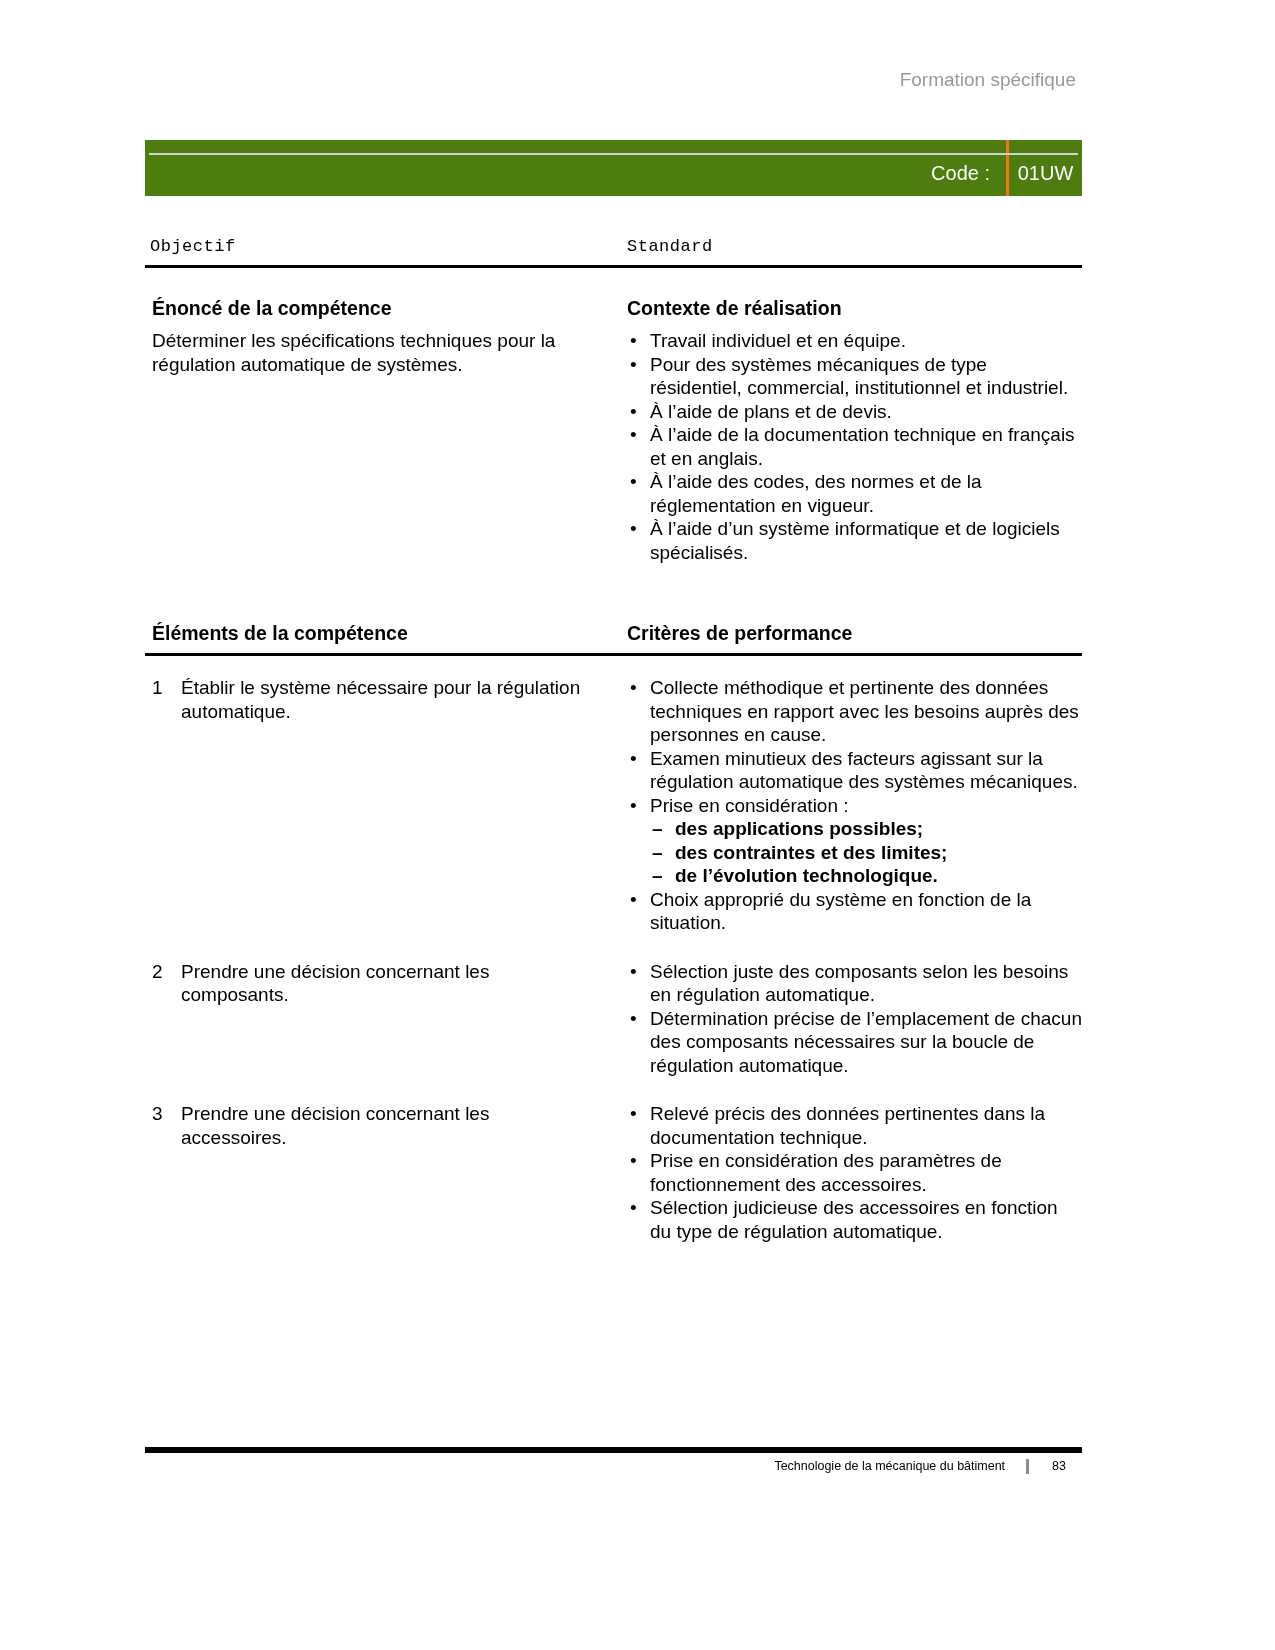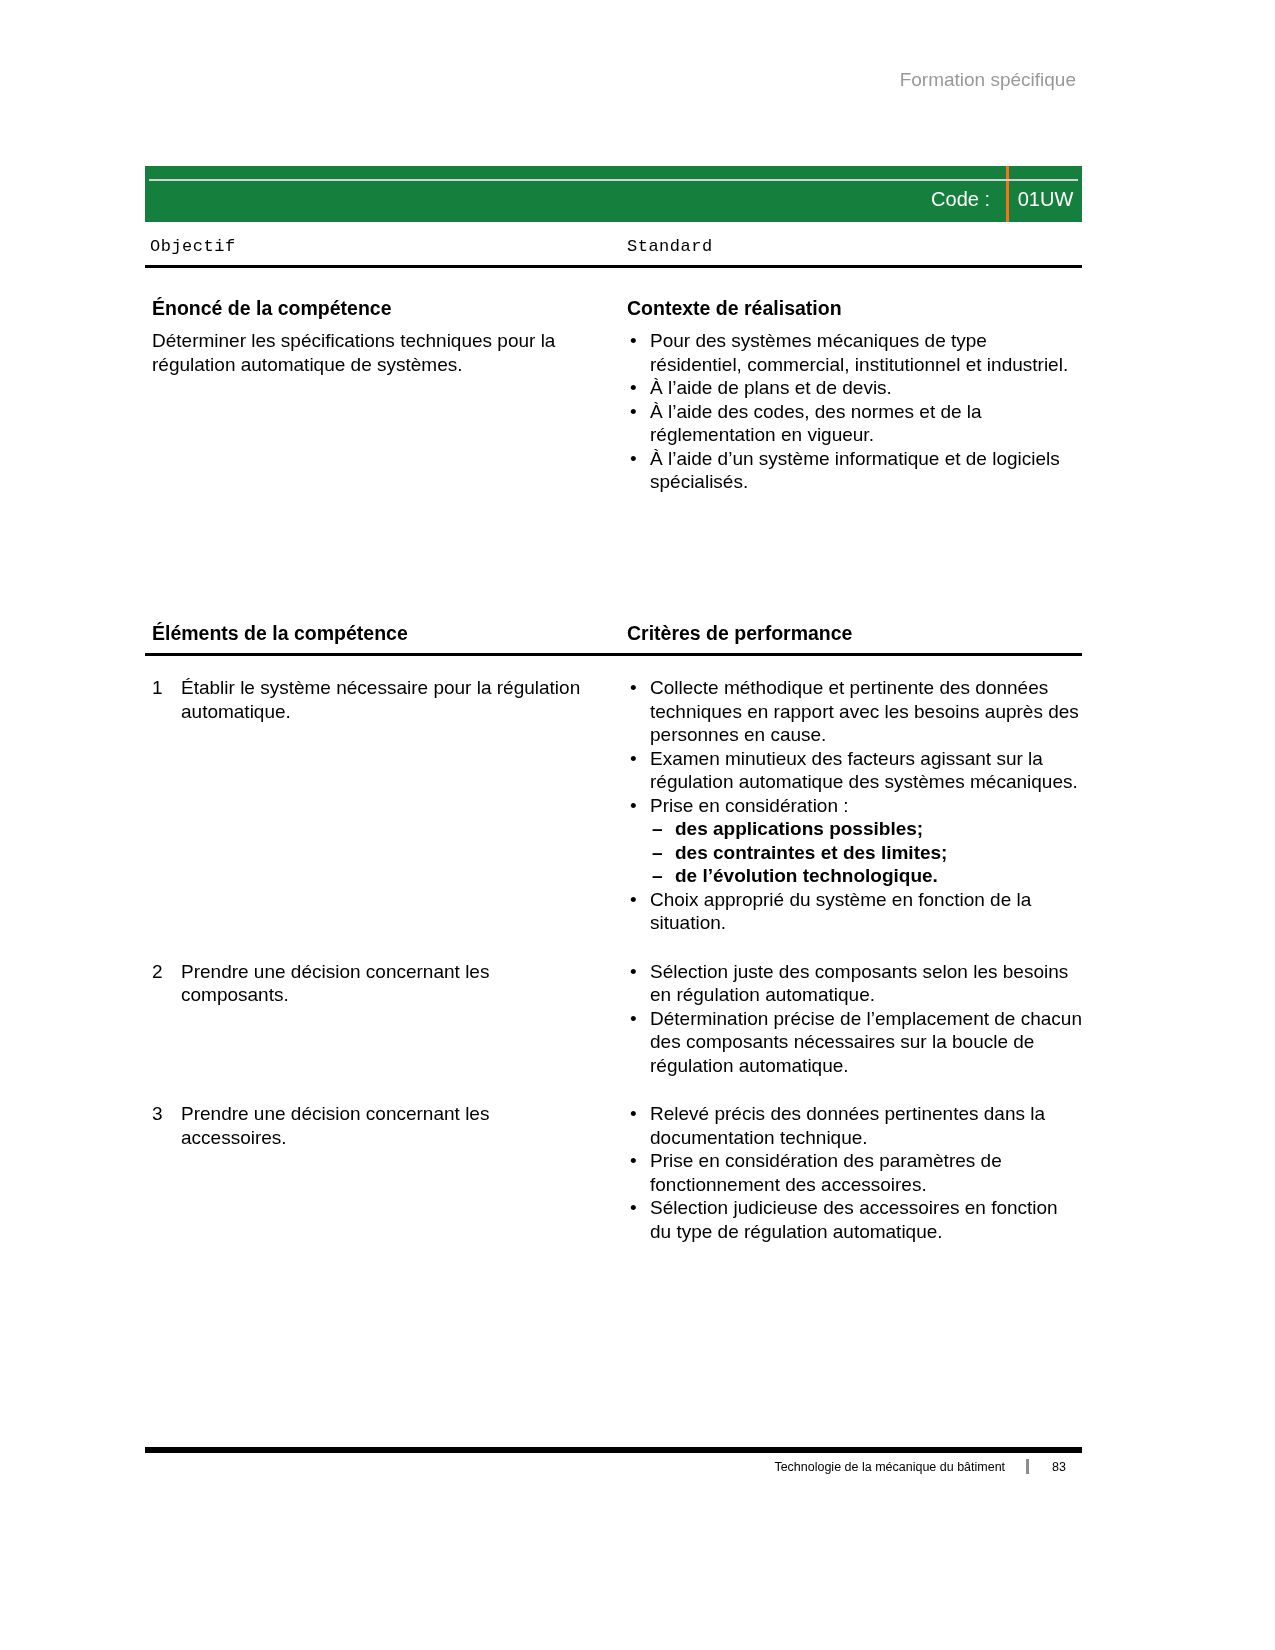--- a/index.html
+++ b/index.html
@@ -13,22 +13,22 @@
 
   
   .top-label {
     position:absolute; top:69px; right:199px;
     color:#98999b; font-size:19px;
   }
 
   
   .code-bar {
     position:absolute; left:145px; top:140px; width:937px; height:56px;
-    background:#15803d; color:#fff; font-size:20px;
-    display:flex; align-items:center; justify-content:flex-end;margin-top:26px;
+    background:#4d7c0f; color:#fff; font-size:20px;
+    display:flex; align-items:center; justify-content:flex-end;
   }
   .code-bar-line {
     position:absolute; left:4px; right:4px; top:13px; height:2px;
     background:#d2d2d2;
   }
   .code-label { margin-right:16px; padding-top:10px; }
   .code-value {
     width:76px; align-self:stretch;
     border-left:3px solid #f97316;
     display:flex; align-items:center; justify-content:center;
@@ -72,21 +72,21 @@
   .num-item { display:flex; align-items:flex-start; font-size:19px; line-height:23.5px; }
   .num { width:29px; flex:none; }
 
   
   .footer-bar {
     position:absolute; left:145px; top:1447px; width:937px; height:6px;
     background:#000;
   }
   .footer-row {
     position:absolute; left:145px; top:1459px; width:937px;
-    display:flex; justify-content:flex-end; align-items:center;
+    display:flex; justify-content:flex-end; align-items:flex-start;
     font-size:12.5px;
     gap:8px;
   }
   .footer-sep { width:3px; height:15px; background:#8d8d8d; margin:0 15px 0 13px; }
   .footer-page { margin-right:16px; }
 </style>
 </head>
 <body>
 
 <div class="page">
@@ -105,22 +105,24 @@
   </div>
 
   <div class="section1 cols">
     <div class="col-left">
       <div class="sec-heading">Énoncé de la compétence</div>
       <p class="body-text">Déterminer les spécifications techniques pour la régulation automatique de systèmes.</p>
     </div>
     <div class="col-right">
       <div class="sec-heading">Contexte de réalisation</div>
       <ul class="bullets">
+        <li>Travail individuel et en équipe.</li>
         <li>Pour des systèmes mécaniques de type résidentiel, commercial, institutionnel et industriel.</li>
         <li>À l’aide de plans et de devis.</li>
+        <li>À l’aide de la documentation technique en français et en anglais.</li>
         <li>À l’aide des codes, des normes et de la réglementation en vigueur.</li>
         <li>À l’aide d’un système informatique et de logiciels spécialisés.</li>
       </ul>
     </div>
   </div>
 
   <div class="sec2-heads cols">
     <div class="col-left">
       <span class="sec-heading">Éléments de la compétence</span>
     </div>

